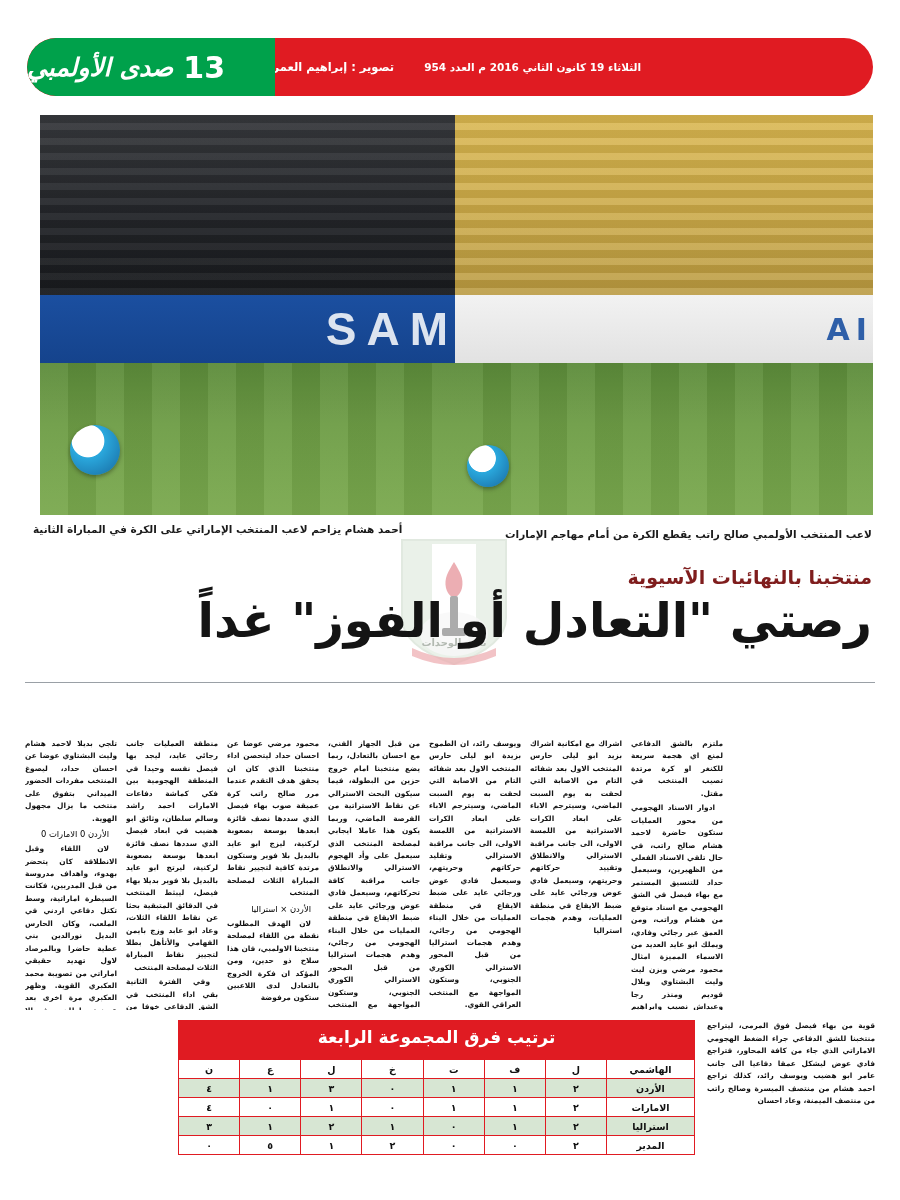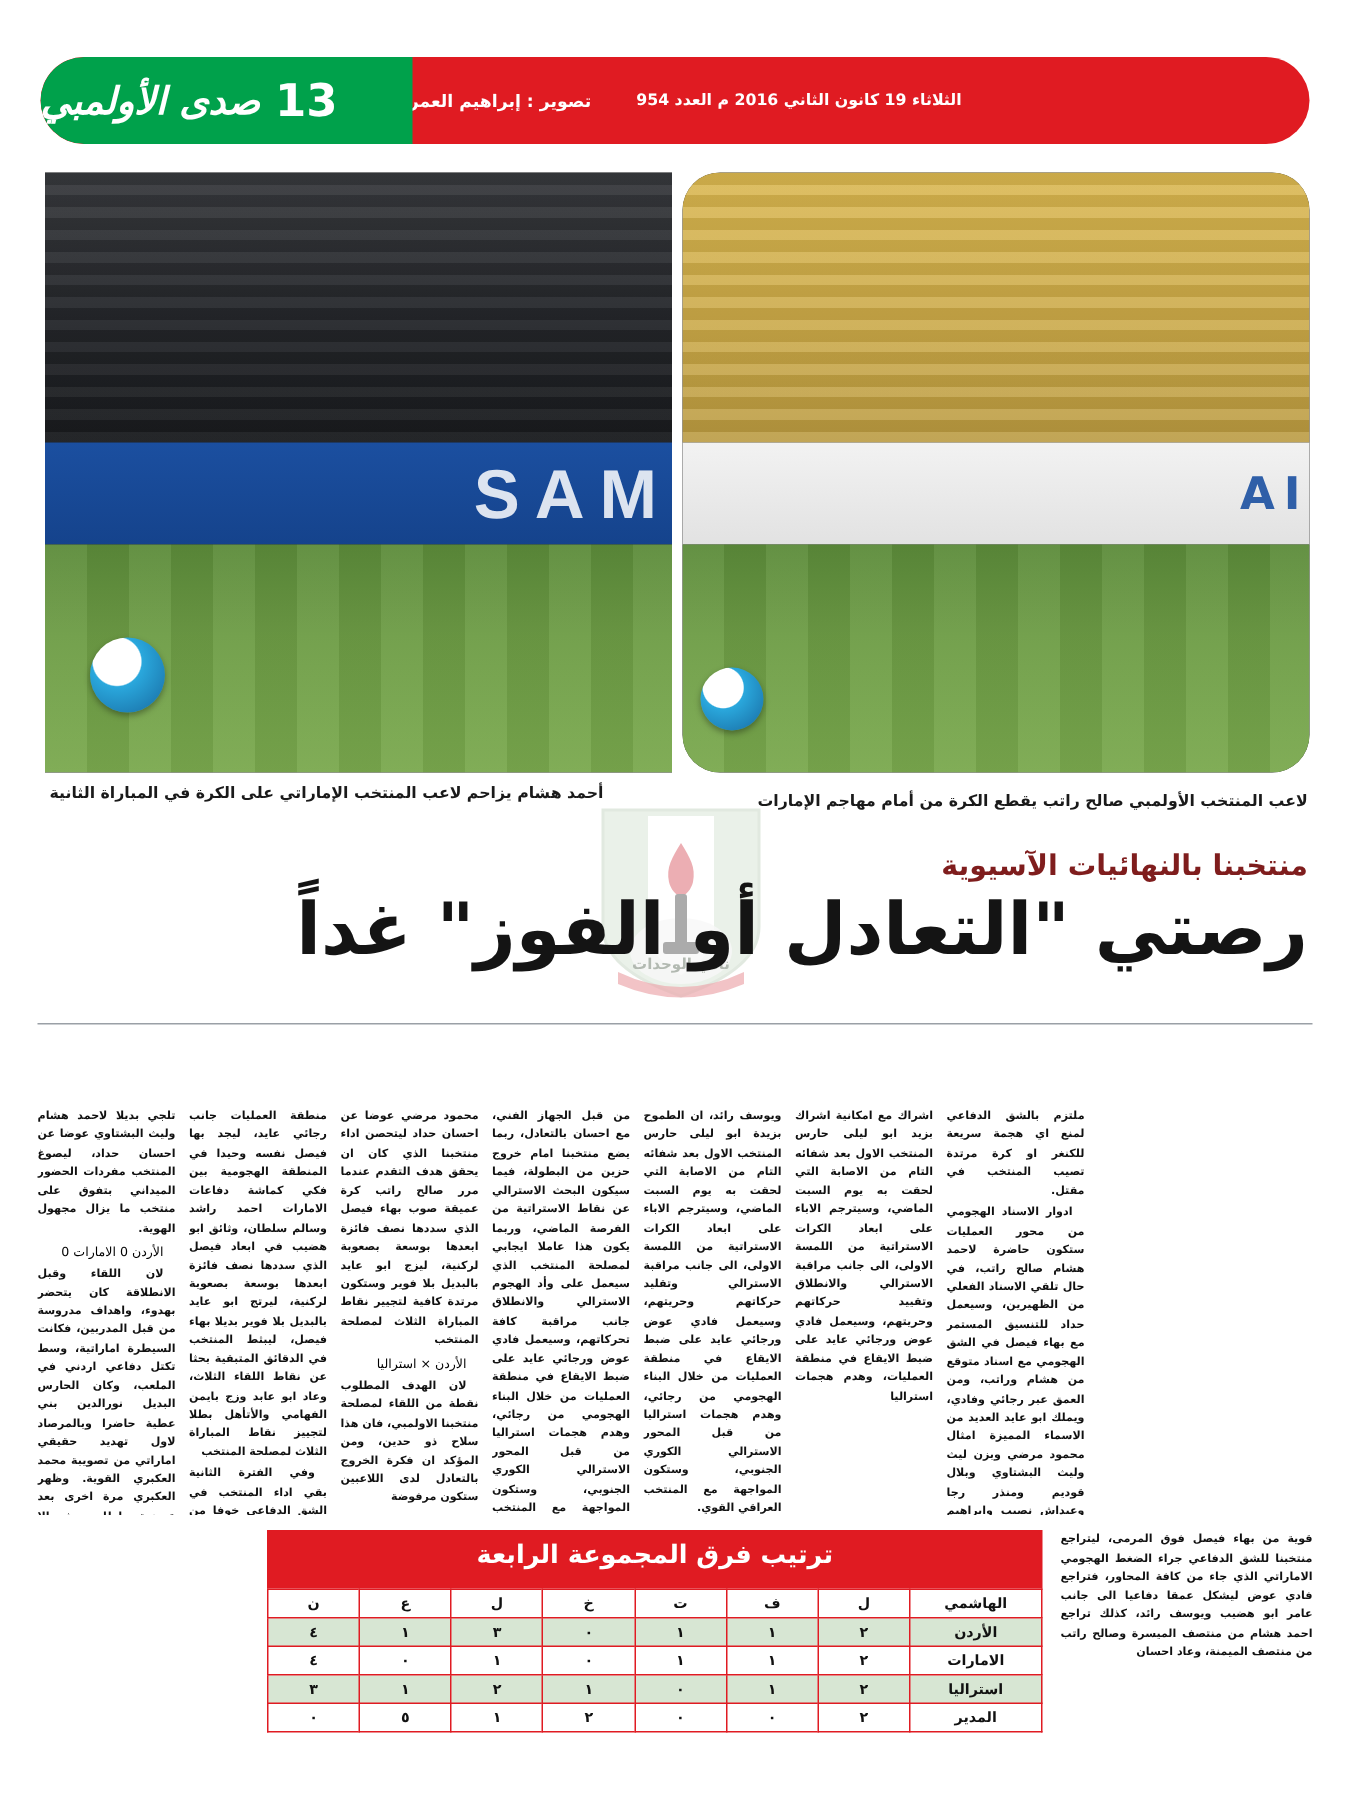--- a/index.html
+++ b/index.html
@@ -92,22 +92,22 @@
   }
 
   
   .photo {
     position: absolute;
     top: 115px;
     height: 400px;
     overflow: hidden;
     background: #2a2a2a;
   }
-  .photo-left  { left: 30px;  width: 418px; }
-  .photo-right { left: 455px; width: 418px; border-radius: 25px; }
+  .photo-left  { left: 40px;  width: 418px; }
+  .photo-right { left: 455px; width: 418px; }
 
   .pitch {
     position: absolute;
     left: 0; right: 0; bottom: 0;
     height: 38%;
     background: linear-gradient(180deg, #5c8b3a 0%, #6d9c45 40%, #7aa94e 100%);
   }
   .pitch::after {
     content: "";
     position: absolute; left:0; right:0; top:0; bottom:0;

